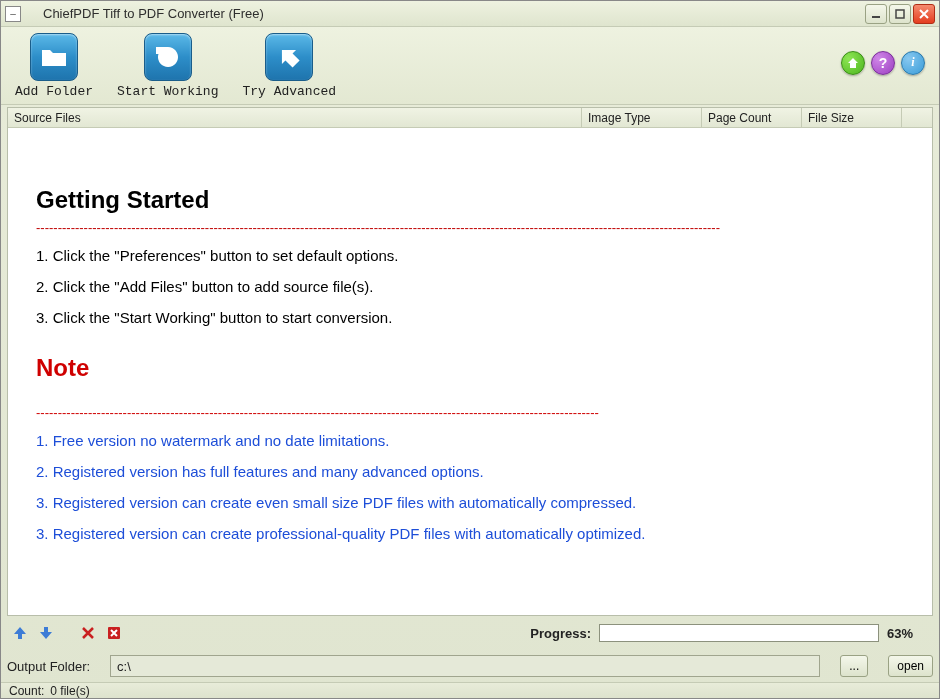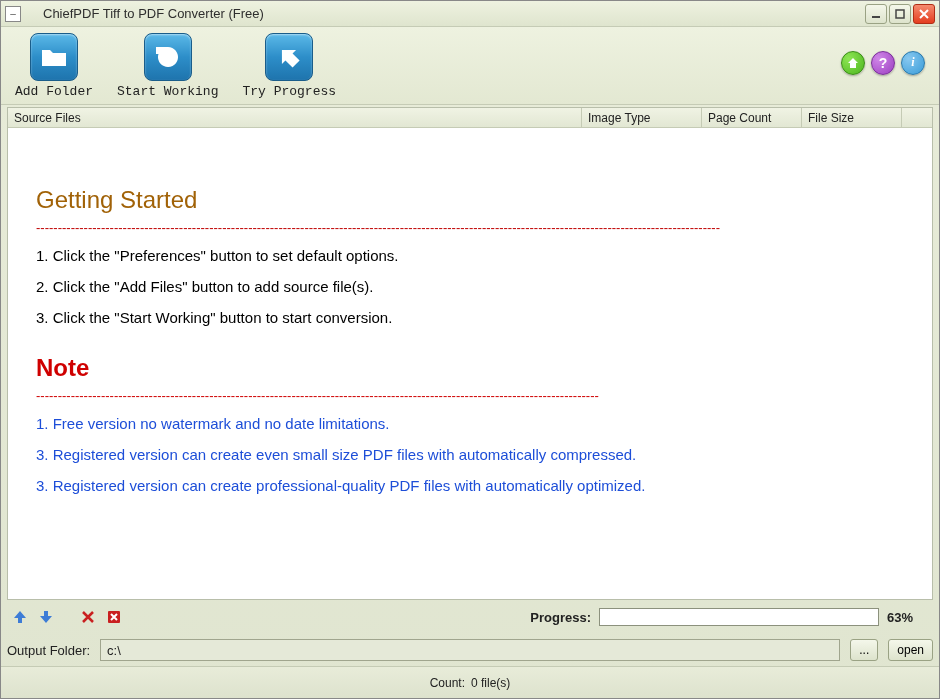--- a/index.html
+++ b/index.html
@@ -119,24 +119,24 @@
 .th.imgtype { width: 120px; }
 .th.pagecount { width: 100px; }
 .th.filesize { width: 100px; }
 .th.last { width: 30px; border-right: none; }
 
 .content-body {
   flex: 1;
   padding: 22px 28px;
   overflow: hidden;
 }
-.gs-title { font-size: 24px; font-weight: normal; color: #a16207; margin-bottom: 6px; }
+.gs-title { font-size: 24px; font-weight: bold; color: #000000; margin-bottom: 6px; }
 .dashes { color: #bf0000; font-size: 13px; letter-spacing: 0; white-space: nowrap; overflow: hidden; margin-bottom: 12px; }
 .step { font-size: 15px; color: #000; margin-bottom: 14px; }
-.note-title { font-size: 24px; font-weight: bold; color: #cf0000; margin-top: 28px; margin-bottom: 6px; }
+.note-title { font-size: 24px; font-weight: bold; color: #cf0000; margin-top: 28px; margin-bottom: 23px; }
 .note-item { font-size: 15px; color: #1d4ed8; margin-bottom: 14px; }
 
 .list-controls {
   height: 26px;
   margin: 0 6px 6px 6px;
   display: flex;
   align-items: center;
   gap: 8px;
   padding: 0 4px;
 }
@@ -155,21 +155,21 @@
   border: 1px solid #8c917d;
   background: #fff;
 }
 .progress-pct { font-size: 13px; color: #222; width: 42px; }
 
 .output-row {
   height: 28px;
   margin: 0 6px 2px 6px;
   display: flex;
   align-items: center;
-  gap: 10px;
+  gap: 20px;
 }
 .output-label { font-size: 13px; color: #222; white-space: nowrap; }
 .output-input {
   flex: 1;
   height: 22px;
   border: 1px solid #a0a58e;
   background: #e5e9d8;
   padding: 2px 6px;
   font-size: 13px;
   color: #222;
@@ -180,29 +180,28 @@
   padding: 0 8px;
   border: 1px solid #9aa284;
   background: linear-gradient(to bottom, #f4f7ea, #dde3cc);
   border-radius: 3px;
   font-size: 12px;
   cursor: pointer;
   display: flex; align-items: center; justify-content: center;
 }
 
 .statusbar {
-  height: 32px;
+  height: 16px;
   background: linear-gradient(to bottom, #e8ecd9, #dde2cd);
   border-top: 1px solid #c5cbb5;
   padding: 2px 8px;
   font-size: 12px;
   color: #222;
   display: flex;
   align-items: center;
-  justify-content: center;
 }
 </style>
 </head>
 <body>
 
 <div class="window">
 
   <div class="titlebar">
     <div class="titlebar-icon">–</div>
     <div class="titlebar-text">ChiefPDF Tiff to PDF Converter (Free)</div>
@@ -242,21 +241,21 @@
             </svg>
         </div>
         <span class="tool-label">Start Working</span>
       </div>
       <div class="tool-btn">
         <div class="tool-icon">
           <svg viewBox="0 0 30 30">
               <path d="M15 5 L25 15 L20 15 L20 25 L10 25 L10 15 L5 15 Z" transform="rotate(-45 15 15)"></path>
             </svg>
         </div>
-        <span class="tool-label">Try Progress</span>
+        <span class="tool-label">Try Advanced</span>
       </div>
     </div>
     <div class="toolbar-right">
       <div class="circle-btn circle-green">
         <svg width="12" height="12" viewBox="0 0 12 12">
             <path d="M6 1 L11 6 L9 6 L9 11 L3 11 L3 6 L1 6 Z" fill="#fff"></path>
           </svg>
       </div>
       <div class="circle-btn circle-purple">
           <span>?</span>
@@ -277,20 +276,21 @@
     </div>
     <div class="content-body">
       <div class="gs-title">Getting Started</div>
       <div class="dashes">--------------------------------------------------------------------------------------------------------------------------------------------------------------</div>
       <div class="step">1. Click the "Preferences" button to set default options.</div>
       <div class="step">2. Click the "Add Files" button to add source file(s).</div>
       <div class="step">3. Click the "Start Working" button to start conversion.</div>
       <div class="note-title">Note</div>
       <div class="dashes" style="color:#cf0000">----------------------------------------------------------------------------------------------------------------------------------</div>
       <div class="note-item">1. Free version no watermark and no date limitations.</div>
+      <div class="note-item">2. Registered version has full features and many advanced options.</div>
       <div class="note-item">3. Registered version can create even small size PDF files with automatically compressed.</div>
       <div class="note-item">3. Registered version can create professional-quality PDF files with automatically optimized.</div>
     </div>
   </div>
 
   <div class="list-controls">
     <div class="arrow-btn arrow-up">
       <svg viewBox="0 0 16 16">
           <path d="M8 2 L14 9 L10 9 L10 14 L6 14 L6 9 L2 9 Z" fill="#3d7cd6"></path>
         </svg>

